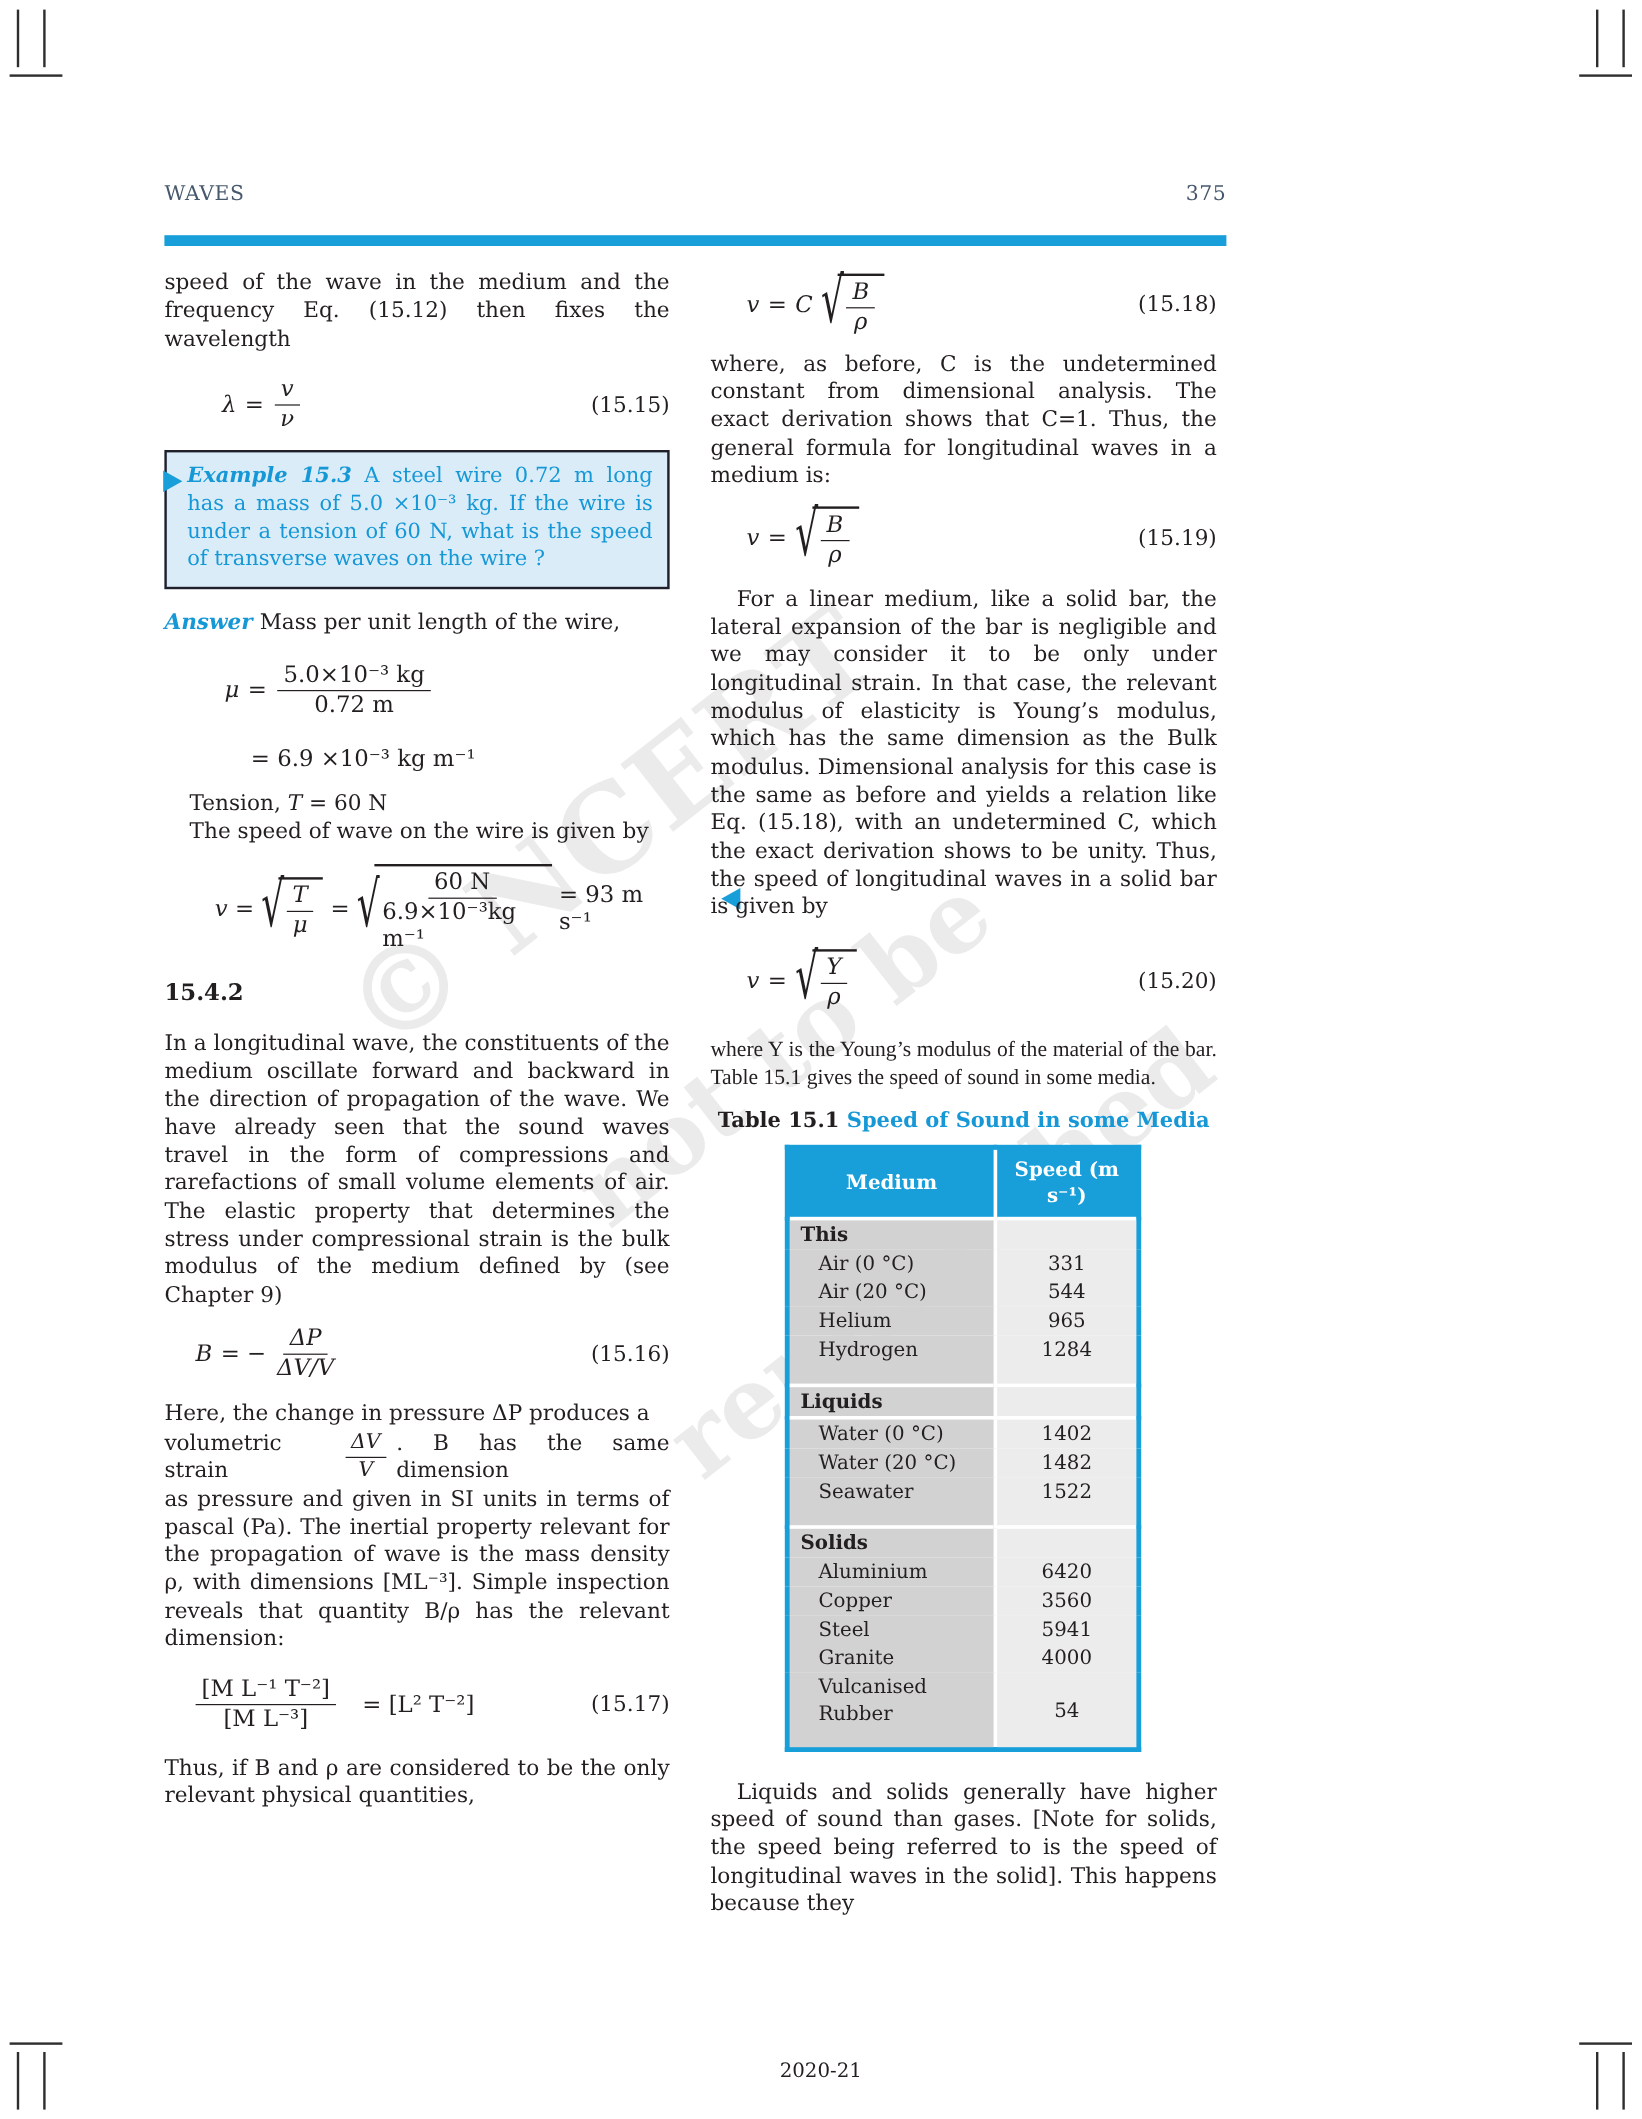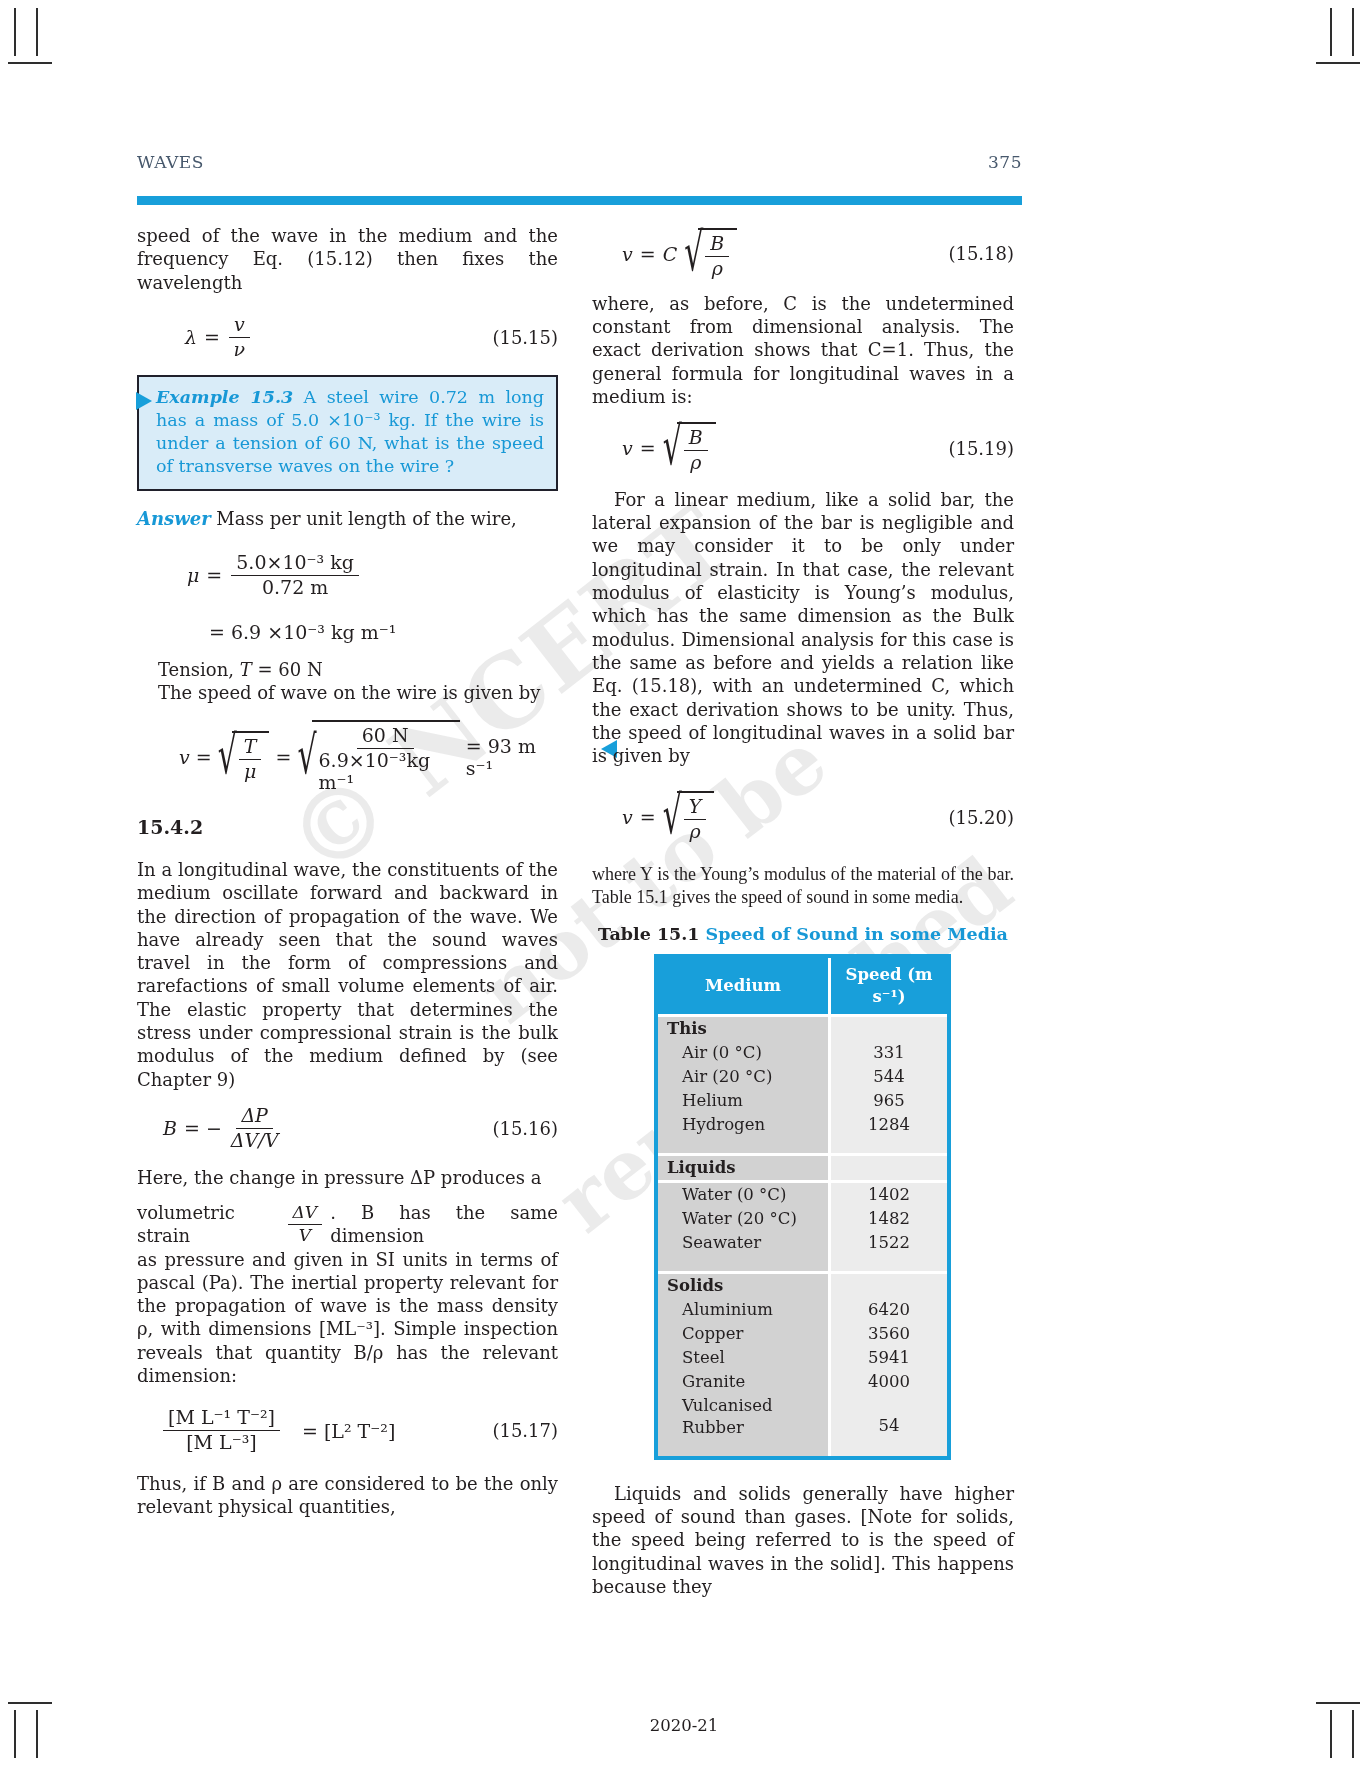--- a/index.html
+++ b/index.html
@@ -60,21 +60,21 @@
               border-top:9px solid transparent; border-bottom:9px solid transparent;
               border-right:16px solid #189fda; }
 
   
   .section { margin-top:22px; display:flex; gap:11px; font-size:19px; font-weight:bold; width:487px; }
   .secnum { color:#231f20; white-space:nowrap; }
   .sectitle { color:#1095d6; flex:1; }
   .title1 { text-align:justify; text-align-last:justify; letter-spacing:0.3px; }
   .title2 { margin-top:4px; }
 
-  .inlinefrac-line { display:flex; align-items:center; gap:6px; margin-top:12px; }
+  .inlinefrac-line { display:flex; align-items:center; gap:6px; margin-top:2px; }
 
   
   .tbl-caption { margin:14px 0 10px; text-align:center; font-size:17.5px; font-weight:bold; }
   .cap-title { color:#1798d6; }
   table.media { border-collapse:collapse; margin-left:62px; width:297px;
                 border:4px solid #189fda; font-size:16.5px; line-height:22px; }
   table.media th { background:#189fda; color:#fff; font-weight:bold; padding:6px 4px;
                    border-bottom:3px solid #fff; text-align:center; }
   table.media th.med { border-right:3px solid #fff; width:162px; }
   td.cl { background:#d2d2d2; border-right:3px solid #fff; padding:1px 4px 1px 24px; vertical-align:top; }

